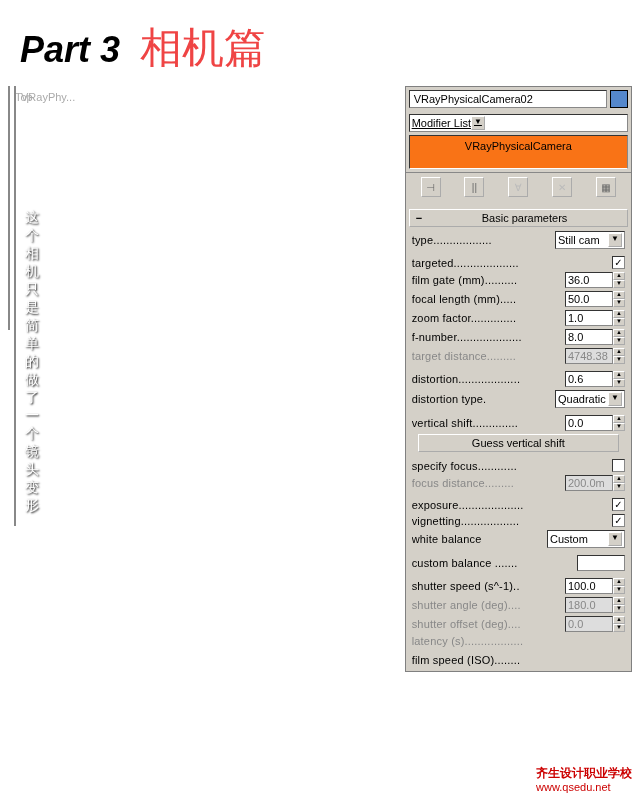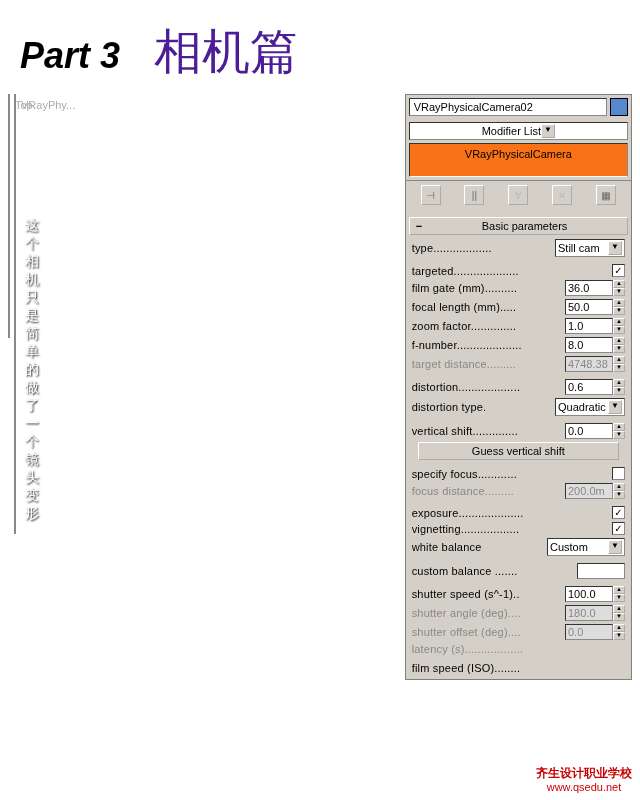--- a/index.html
+++ b/index.html
@@ -1,53 +1,53 @@
 <!DOCTYPE html>
 <html><head>
 <meta charset="utf-8">
 <style>
 * { margin: 0; padding: 0; box-sizing: border-box; }
 body { width: 640px; height: 800px; background: #fff; font-family: Arial, sans-serif; position: relative; overflow: hidden; }
-.header { padding: 20px 20px 10px 20px; display: flex; align-items: baseline; gap: 14px; }
+.header { padding: 20px 20px 10px 20px; display: flex; align-items: baseline; gap: 20px; }
 .part-title { font-size: 36px; font-weight: bold; color: #000; font-style: italic; }
-.part-subtitle { font-size: 48px; color: #4c1d95; font-family: "SimHei", sans-serif; font-weight: 300; margin-left: 20px; }
+.part-subtitle { font-size: 42px; color: #ef4444; font-family: "SimHei", sans-serif; font-weight: 300; }
 .content { display: flex; padding: 0 8px; gap: 8px; }
 .left-col { width: 400px; display: flex; flex-direction: row; gap: 4px; }
 .viewport { background: #1a1a2e; border: 1px solid #888; position: relative; }
 .viewport-top { height: 244px; }
 .viewport-bottom { height: 440px; }
 .viewport-label { position: absolute; top: 4px; left: 6px; color: #aaa; font-size: 11px; }
 .vp-graphic { position: absolute; inset: 0; }
 .caption-bottom { position: absolute; bottom: 10px; left: 10px; color: #fff; font-size: 14px; font-family: "SimHei", sans-serif; text-shadow: 1px 1px 2px #000; }
 .right-col { width: 234px; }
 .panel { background: #d4d0c8; border: 1px solid #808080; font-size: 11px; }
 .obj-name-row { display: flex; padding: 3px; gap: 3px; }
 .obj-name { flex: 1; background: #fff; border: 1px inset #888; padding: 2px 4px; font-size: 11px; }
 .color-swatch { width: 18px; height: 18px; background: #5588cc; border: 1px solid #000; }
-.dropdown { width: calc(100% - 6px); margin: 3px; background: #fff; border: 1px inset #888; padding: 1px 2px; font-size: 11px; display: flex; justify-content: center; align-items: center; }
+.dropdown { width: calc(100% - 6px); margin: 3px; background: #fff; border: 1px inset #888; padding: 1px 2px; font-size: 11px; display: flex; justify-content: flex-start; align-items: center; text-decoration: underline; }
 .dropdown-arrow { width: 14px; height: 14px; background: #d4d0c8; border: 1px outset #fff; text-align: center; line-height: 10px; font-size: 8px; }
 .modifier-stack { margin: 3px; background: #f97316; border: 1px inset #888; padding: 4px; text-align: center; font-size: 11px; border-bottom: 1px solid #fff; height: 34px; }
 .stack-icons { display: flex; justify-content: space-around; padding: 4px 3px; border-top: 1px solid #888; }
 .stack-icon { width: 20px; height: 20px; background: #d4d0c8; border: 1px outset #fff; display: flex; align-items: center; justify-content: center; font-size: 10px; color: #666; }
 .rollout-header { background: #d4d0c8; border: 1px outset #fff; padding: 2px 6px; margin: 8px 3px 3px 3px; font-size: 11px; display: flex; align-items: center; gap: 6px; }
 .rollout-minus { font-weight: bold; }
 .rollout-title { flex: 1; text-align: center; }
 .param-row { display: flex; align-items: center; padding: 1px 6px; margin: 1px 0; font-size: 11px; }
 .param-label { flex: 1; white-space: nowrap; overflow: hidden; letter-spacing: 0.2px; }
 .param-label.disabled { color: #888; }
 .param-input { width: 48px; background: #fff; border: 1px inset #888; padding: 1px 2px; text-align: left; font-size: 11px; }
 .param-input.disabled { background: #ddd; color: #888; }
 .spinner { width: 12px; display: flex; flex-direction: column; }
 .spinner-btn { height: 8px; background: #d4d0c8; border: 1px outset #fff; font-size: 6px; line-height: 4px; text-align: center; }
 .checkbox { width: 13px; height: 13px; background: #fff; border: 1px inset #888; margin-left: 4px; display: flex; align-items: center; justify-content: center; font-size: 10px; }
 .select-inline { width: 70px; background: #fff; border: 1px inset #888; padding: 1px 2px; font-size: 11px; display: flex; justify-content: space-between; align-items: center; }
 .wide-btn { margin: 2px 12px; padding: 2px; background: #d4d0c8; border: 1px outset #fff; text-align: center; font-size: 11px; }
 .color-balance { width: 48px; height: 16px; background: #fff; border: 1px inset #888; }
 .sep { height: 3px; }
-.watermark { position: absolute; bottom: 6px; right: 8px; text-align: center; font-size: 12px; line-height: 1.2; }
+.watermark { position: absolute; bottom: 6px; right: 8px; text-align: left; font-size: 12px; line-height: 1.2; }
 .wm-cn { color: #c00; font-weight: bold; font-family: "SimHei", sans-serif; }
 .wm-url { color: #c00; font-size: 11px; }
 </style>
 </head>
 <body>
 
 <div class="header">
   <span class="part-title">Part 3</span>
   <span class="part-subtitle">相机篇</span>
 </div>

